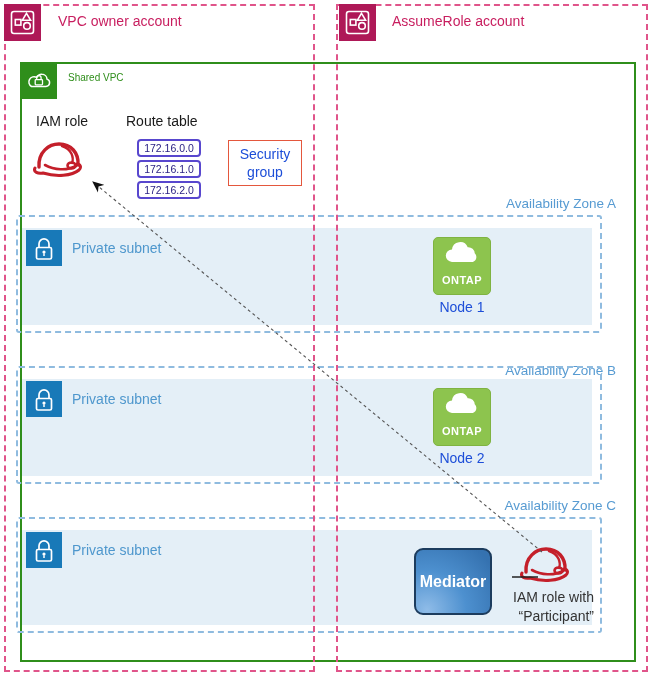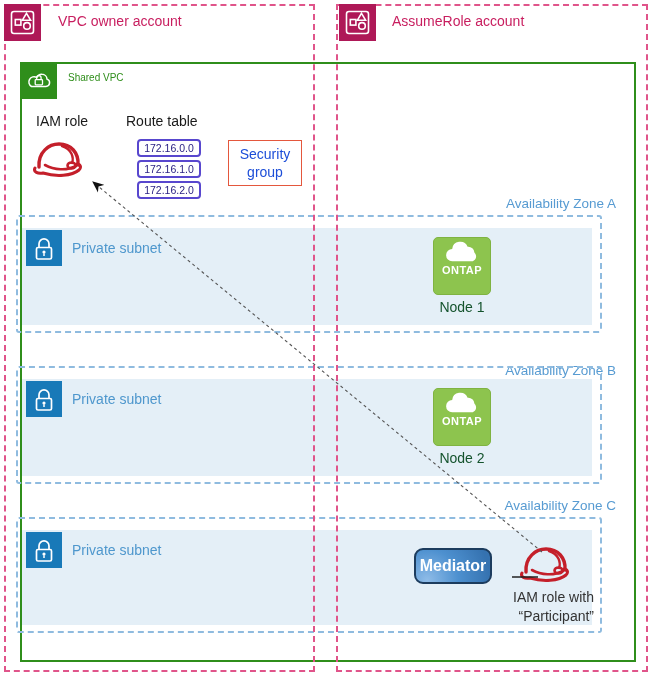--- a/index.html
+++ b/index.html
@@ -45,27 +45,27 @@
   #az-label-a{top:196px;} #az-label-b{top:363px;} #az-label-c{top:498px;}
 
   .subnet-fill{position:absolute;left:4px;right:8px;top:11px;bottom:6px;background:#E4EFF7;}
   .lock-icon{position:absolute;left:8px;top:13px;width:36px;height:36px;background:#1879B8;
              display:flex;align-items:center;justify-content:center;}
   .subnet-label{position:absolute;left:54px;top:23px;font-size:14px;color:#4E97CD;}
 
   .node{position:absolute;left:413px;top:20px;width:62px;text-align:center;}
   .ontap{width:58px;height:58px;background:#8DC44E;border:1px solid #7FB341;border-radius:5px;
          margin:0 auto;display:flex;flex-direction:column;align-items:center;
-         justify-content:space-between;padding-bottom:18px;box-sizing:border-box;}
+         justify-content:space-between;padding-bottom:8px;box-sizing:border-box;}
   .ontap svg{margin-bottom:1px;}
   .ontap-text{color:#fff;font-weight:bold;font-size:11px;letter-spacing:.5px;}
-  .node-label{margin-top:4px;font-size:14px;color:#14532d;}
-
-  
-  .mediator{position:absolute;left:396px;top:29px;width:78px;height:36px;
+  .node-label{margin-top:4px;font-size:14px;color:#1d4ed8;}
+
+  
+  .mediator{position:absolute;left:396px;top:29px;width:78px;height:67px;
             background:radial-gradient(circle at 15% 95%,#8FBCE8,#4D90CF 45%,#3572B0 90%);
             border:2px solid #1C3C5E;border-radius:9px;color:#fff;font-weight:bold;font-size:16px;
             display:flex;align-items:center;justify-content:center;box-sizing:border-box;}
   .hat2{position:absolute;left:501px;top:24px;}
   .assume-label{position:absolute;left:416px;top:69px;width:160px;text-align:right;
                 font-size:14px;color:#333;line-height:19px;}
 
   .overlay{position:absolute;left:0;top:0;z-index:9;pointer-events:none;}
 </style>
 </head>

